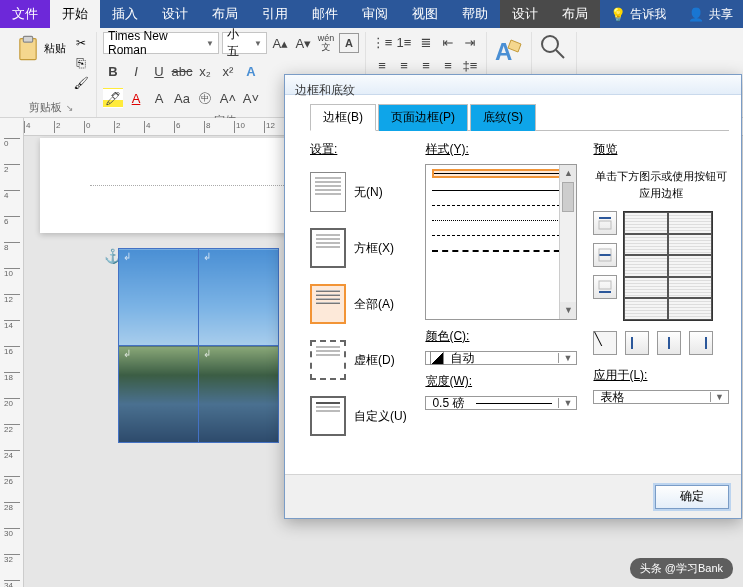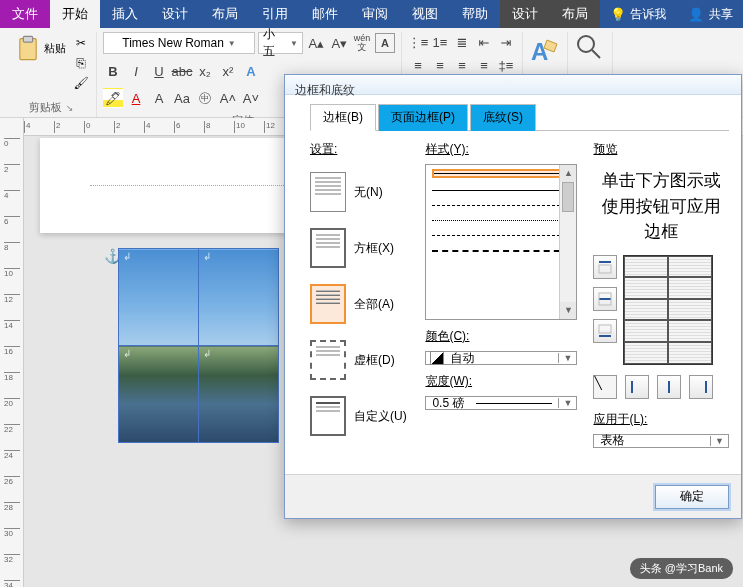--- a/index.html
+++ b/index.html
@@ -1,21 +1,21 @@
 <!DOCTYPE html>
 <html><head>
 <meta charset="utf-8">
 <style>
 * { margin: 0; padding: 0; box-sizing: border-box; font-family: "Microsoft YaHei", sans-serif; }
 body { width: 743px; height: 587px; background: #fff; overflow: hidden; position: relative; font-size: 12px; }
 
 
 .titlebar { height: 28px; background: #2b579a; display: flex; align-items: center; color: #fff; }
 .titlebar .tab { padding: 0 12px; height: 28px; line-height: 28px; cursor: pointer; font-size: 13px; }
-.titlebar .tab.file { background: #a21caf; }
+.titlebar .tab.file { background: #6d28d9; }
 .titlebar .tab.active { background: #f3f3f3; color: #000000; }
 .titlebar .tab.context { background: #4a4a4a; }
 .titlebar .tell { margin-left: 10px; display: flex; align-items: center; gap: 4px; }
 .titlebar .share { margin-left: auto; margin-right: 10px; display: flex; align-items: center; gap: 4px; }
 .bulb, .person { font-size: 13px; }
 
 
 .ribbon { height: 90px; background: #f3f3f3; border-bottom: 1px solid #d4d4d4; display: flex; padding: 4px 6px 0; }
 .group { display: flex; flex-direction: column; align-items: center; border-right: 1px solid #e1e1e1; padding: 0 6px; }
 .group-body { flex: 1; display: flex; align-items: flex-start; gap: 4px; }
@@ -25,21 +25,21 @@
 .big-btn { display: flex; flex-direction: row; align-items: center; gap: 2px; padding: 2px; }
 .big-btn svg { width: 28px; height: 28px; }
 .big-btn span { font-size: 11px; }
 
 .clip-icons { display: flex; flex-direction: column; gap: 2px; padding-top: 2px; }
 .tiny-icon { width: 18px; height: 18px; display: inline-flex; align-items: center; justify-content: center; }
 
 .font-group .row { display: flex; align-items: center; gap: 3px; margin-bottom: 3px; }
 .font-select { height: 22px; border: 1px solid #c5c5c5; background: #fff; padding: 0 4px; font-size: 12px; display: flex; align-items: center; gap: 4px; }
 .font-select .arrow { font-size: 8px; color: #666; }
-.font-select.name { width: 152px; justify-content: center; }
+.font-select.name { width: 116px; justify-content: center; }
 .font-select.size { width: 45px; }
 .ribbon-btn { width: 20px; height: 20px; display: inline-flex; align-items: center; justify-content: center; font-size: 13px; color: #444; border: 1px solid transparent; }
 .boxed { border: 1px solid #999; font-size: 11px; font-weight: bold; }
 .wen { font-size: 9px; line-height: 1; text-align: center; }
 
 .para-group svg, .style-group svg, .edit-group svg { display: block; }
 
 
 .doc-area { position: absolute; top: 118px; left: 0; right: 0; bottom: 0; background: #e6e6e6; display: flex; }
 .vruler { width: 24px; background: #f5f5f5; border-right: 1px solid #ccc; position: relative; }
@@ -85,21 +85,21 @@
 .sbtn { height: 17px; text-align: center; font-size: 9px; line-height: 17px; color: #666; background: #e8e8e8; }
 .sthumb { flex: 0 0 30px; background: #cdcdcd; margin: 0 2px; border: 1px solid #aaa; }
 
 .dselect { display: flex; align-items: center; border: 1px solid #999; height: 14px; background: #fff; margin-bottom: 8px; }
 .dselect .val { flex: 1; padding: 0 6px; font-size: 12px; }
 .dselect .sw { width: 14px; height: 14px; border: 1px solid #888; background: linear-gradient(135deg,#fff 50%,#000 50%); margin-left: 4px; }
 .dselect .dd { width: 18px; text-align: center; border-left: 1px solid #999; font-size: 9px; color: #666; }
 .dselect .line-prev { flex: 1; border-top: 1px solid #000; margin: 0 6px; }
 
 .preview-area { width: 150px; }
-.prev-hint { font-size: 17px; text-align: center; margin: 4px 0 10px; line-height: 1.5; }
+.prev-hint { font-size: 11px; text-align: center; margin: 4px 0 10px; line-height: 1.5; }
 .prev-grid { display: flex; gap: 6px; }
 .prev-btns { display: flex; flex-direction: column; gap: 8px; }
 .pbtn { width: 24px; height: 24px; border: 1px solid #999; background: linear-gradient(#fefefe,#e8e8e8); display: flex; align-items: center; justify-content: center; }
 .pbtn svg { width: 14px; height: 14px; }
 .prev-table { width: 90px; height: 110px; border: 1px solid #333; display: grid; grid-template-columns: 1fr 1fr; grid-template-rows: repeat(5,1fr); }
 .prev-table div { border: .5px solid #555; background: repeating-linear-gradient(#f5f5f5 0 2px,#ddd 2px 3px); }
 .prev-brow { display: flex; gap: 8px; margin-top: 10px; }
 .diag-btn { width: 24px; height: 24px; border: 1px solid #999; background: #f5f5f5; }
 
 .apply-row { margin-top: 12px; }

